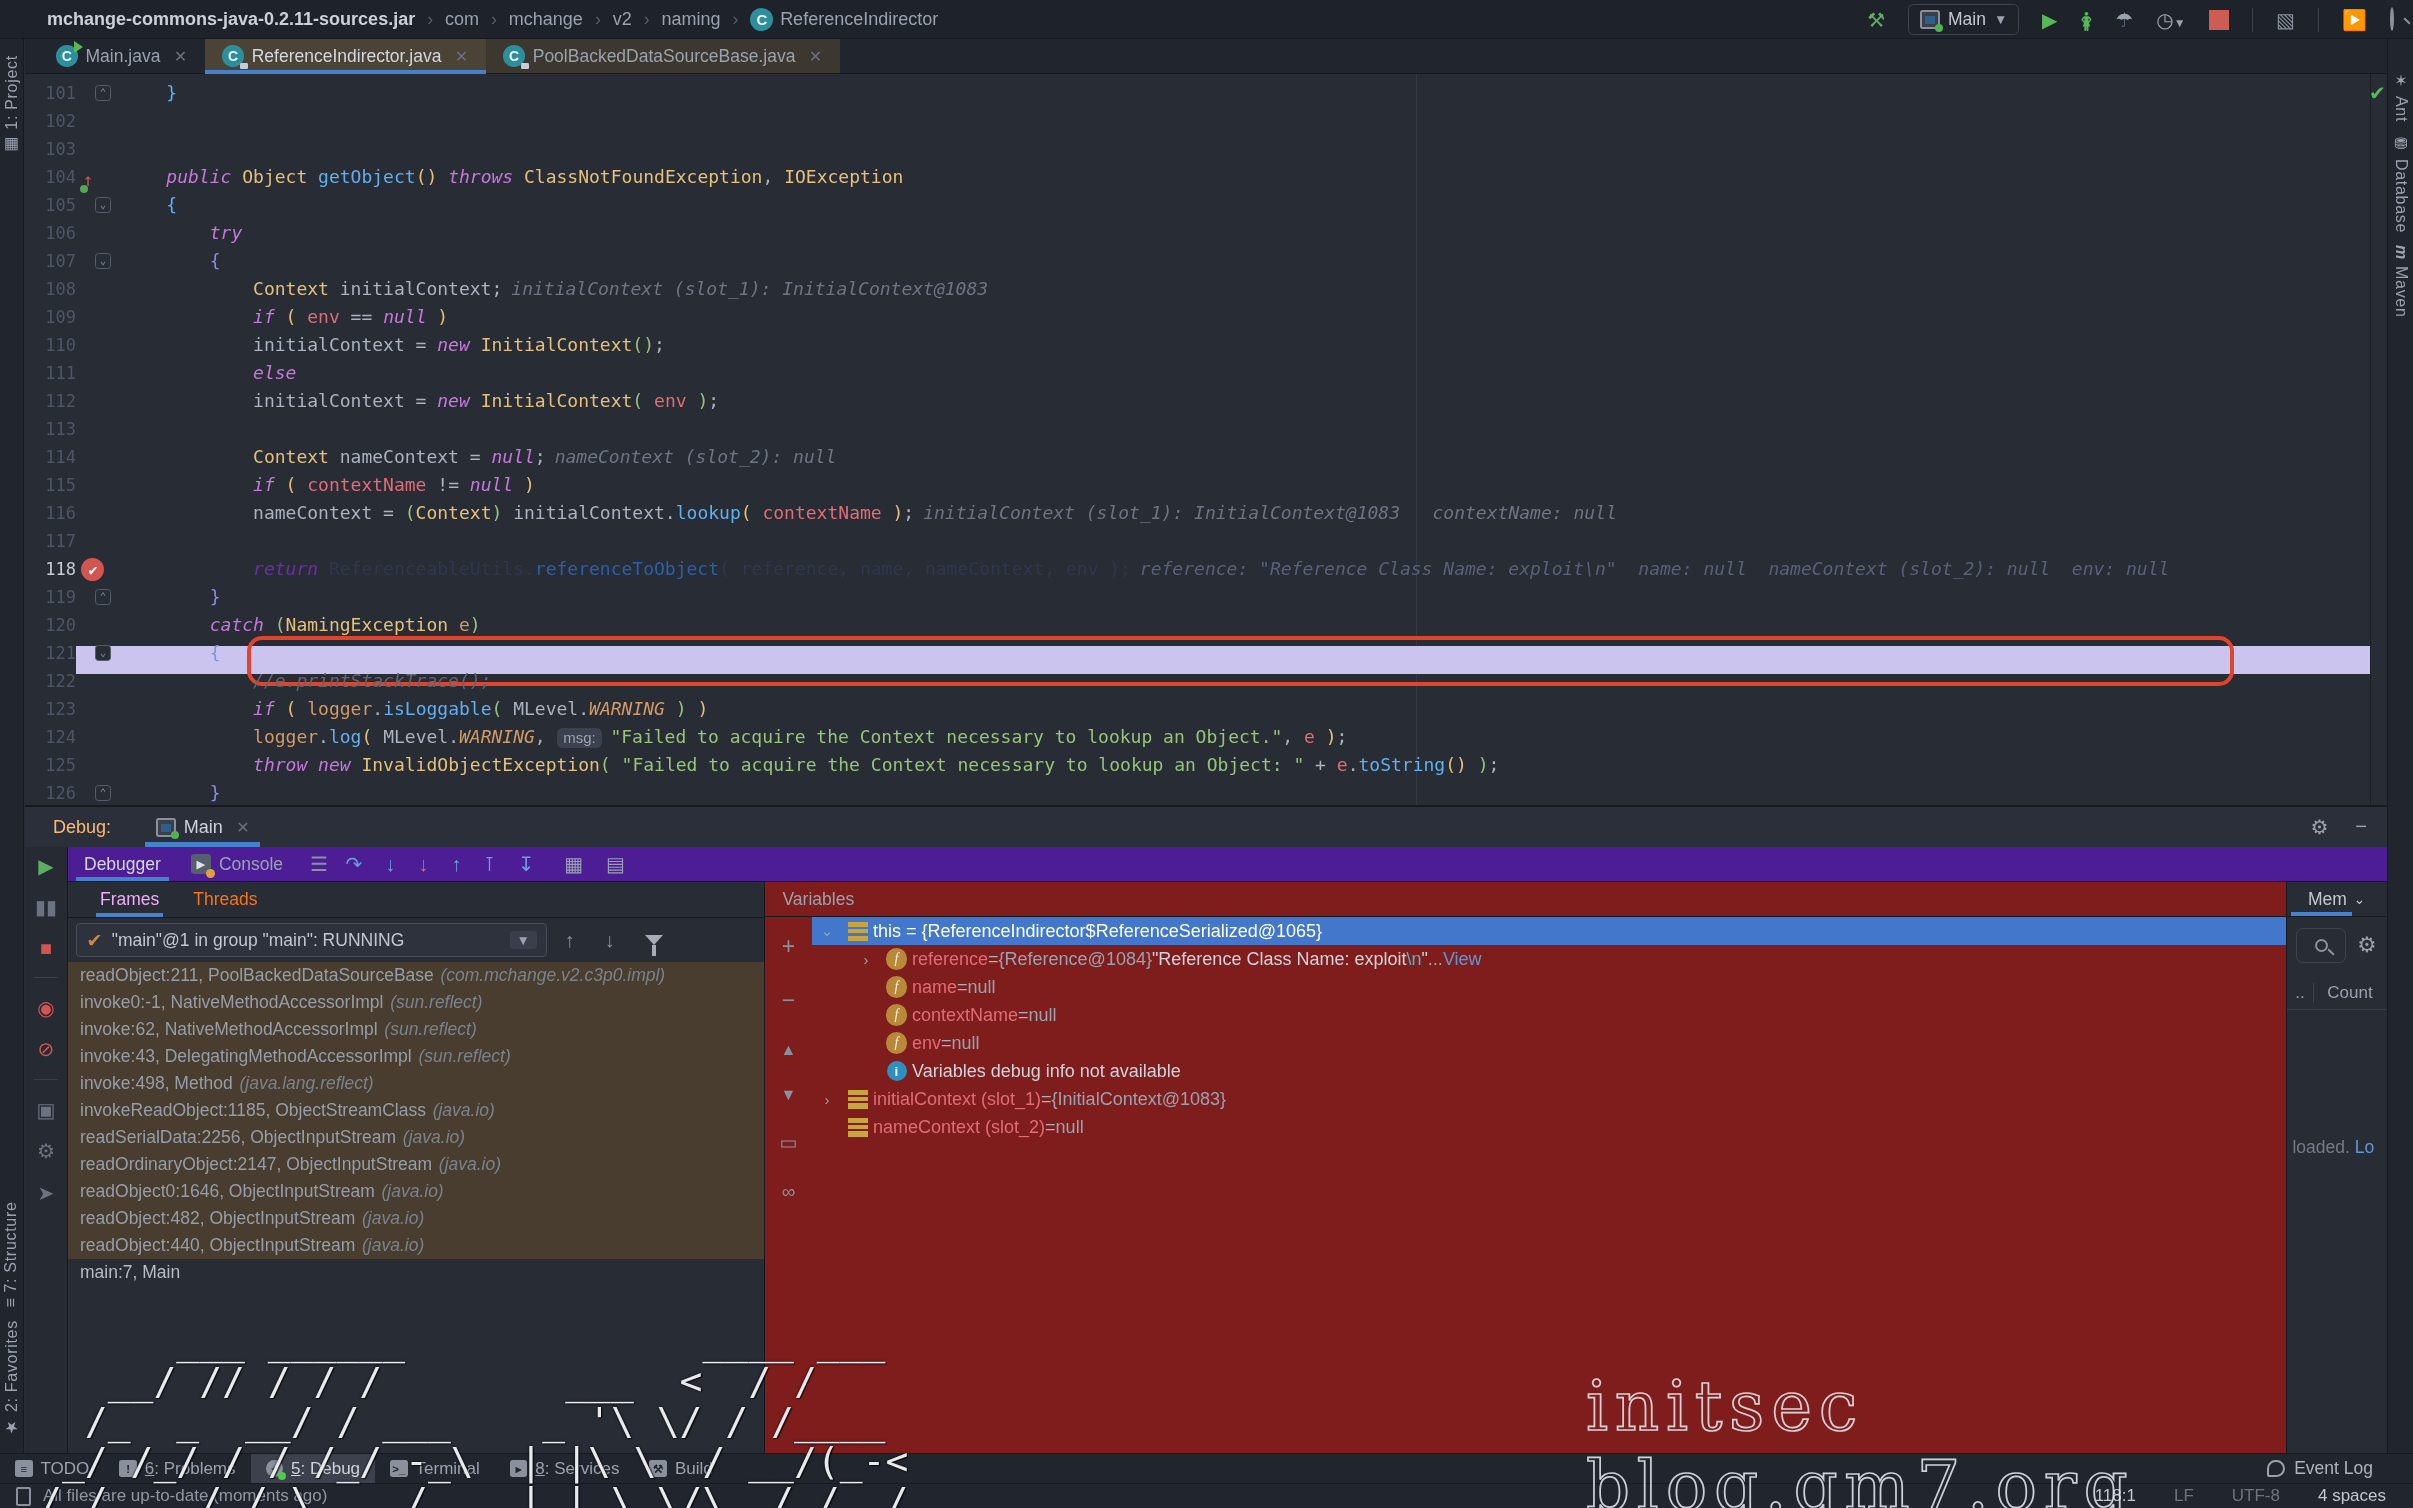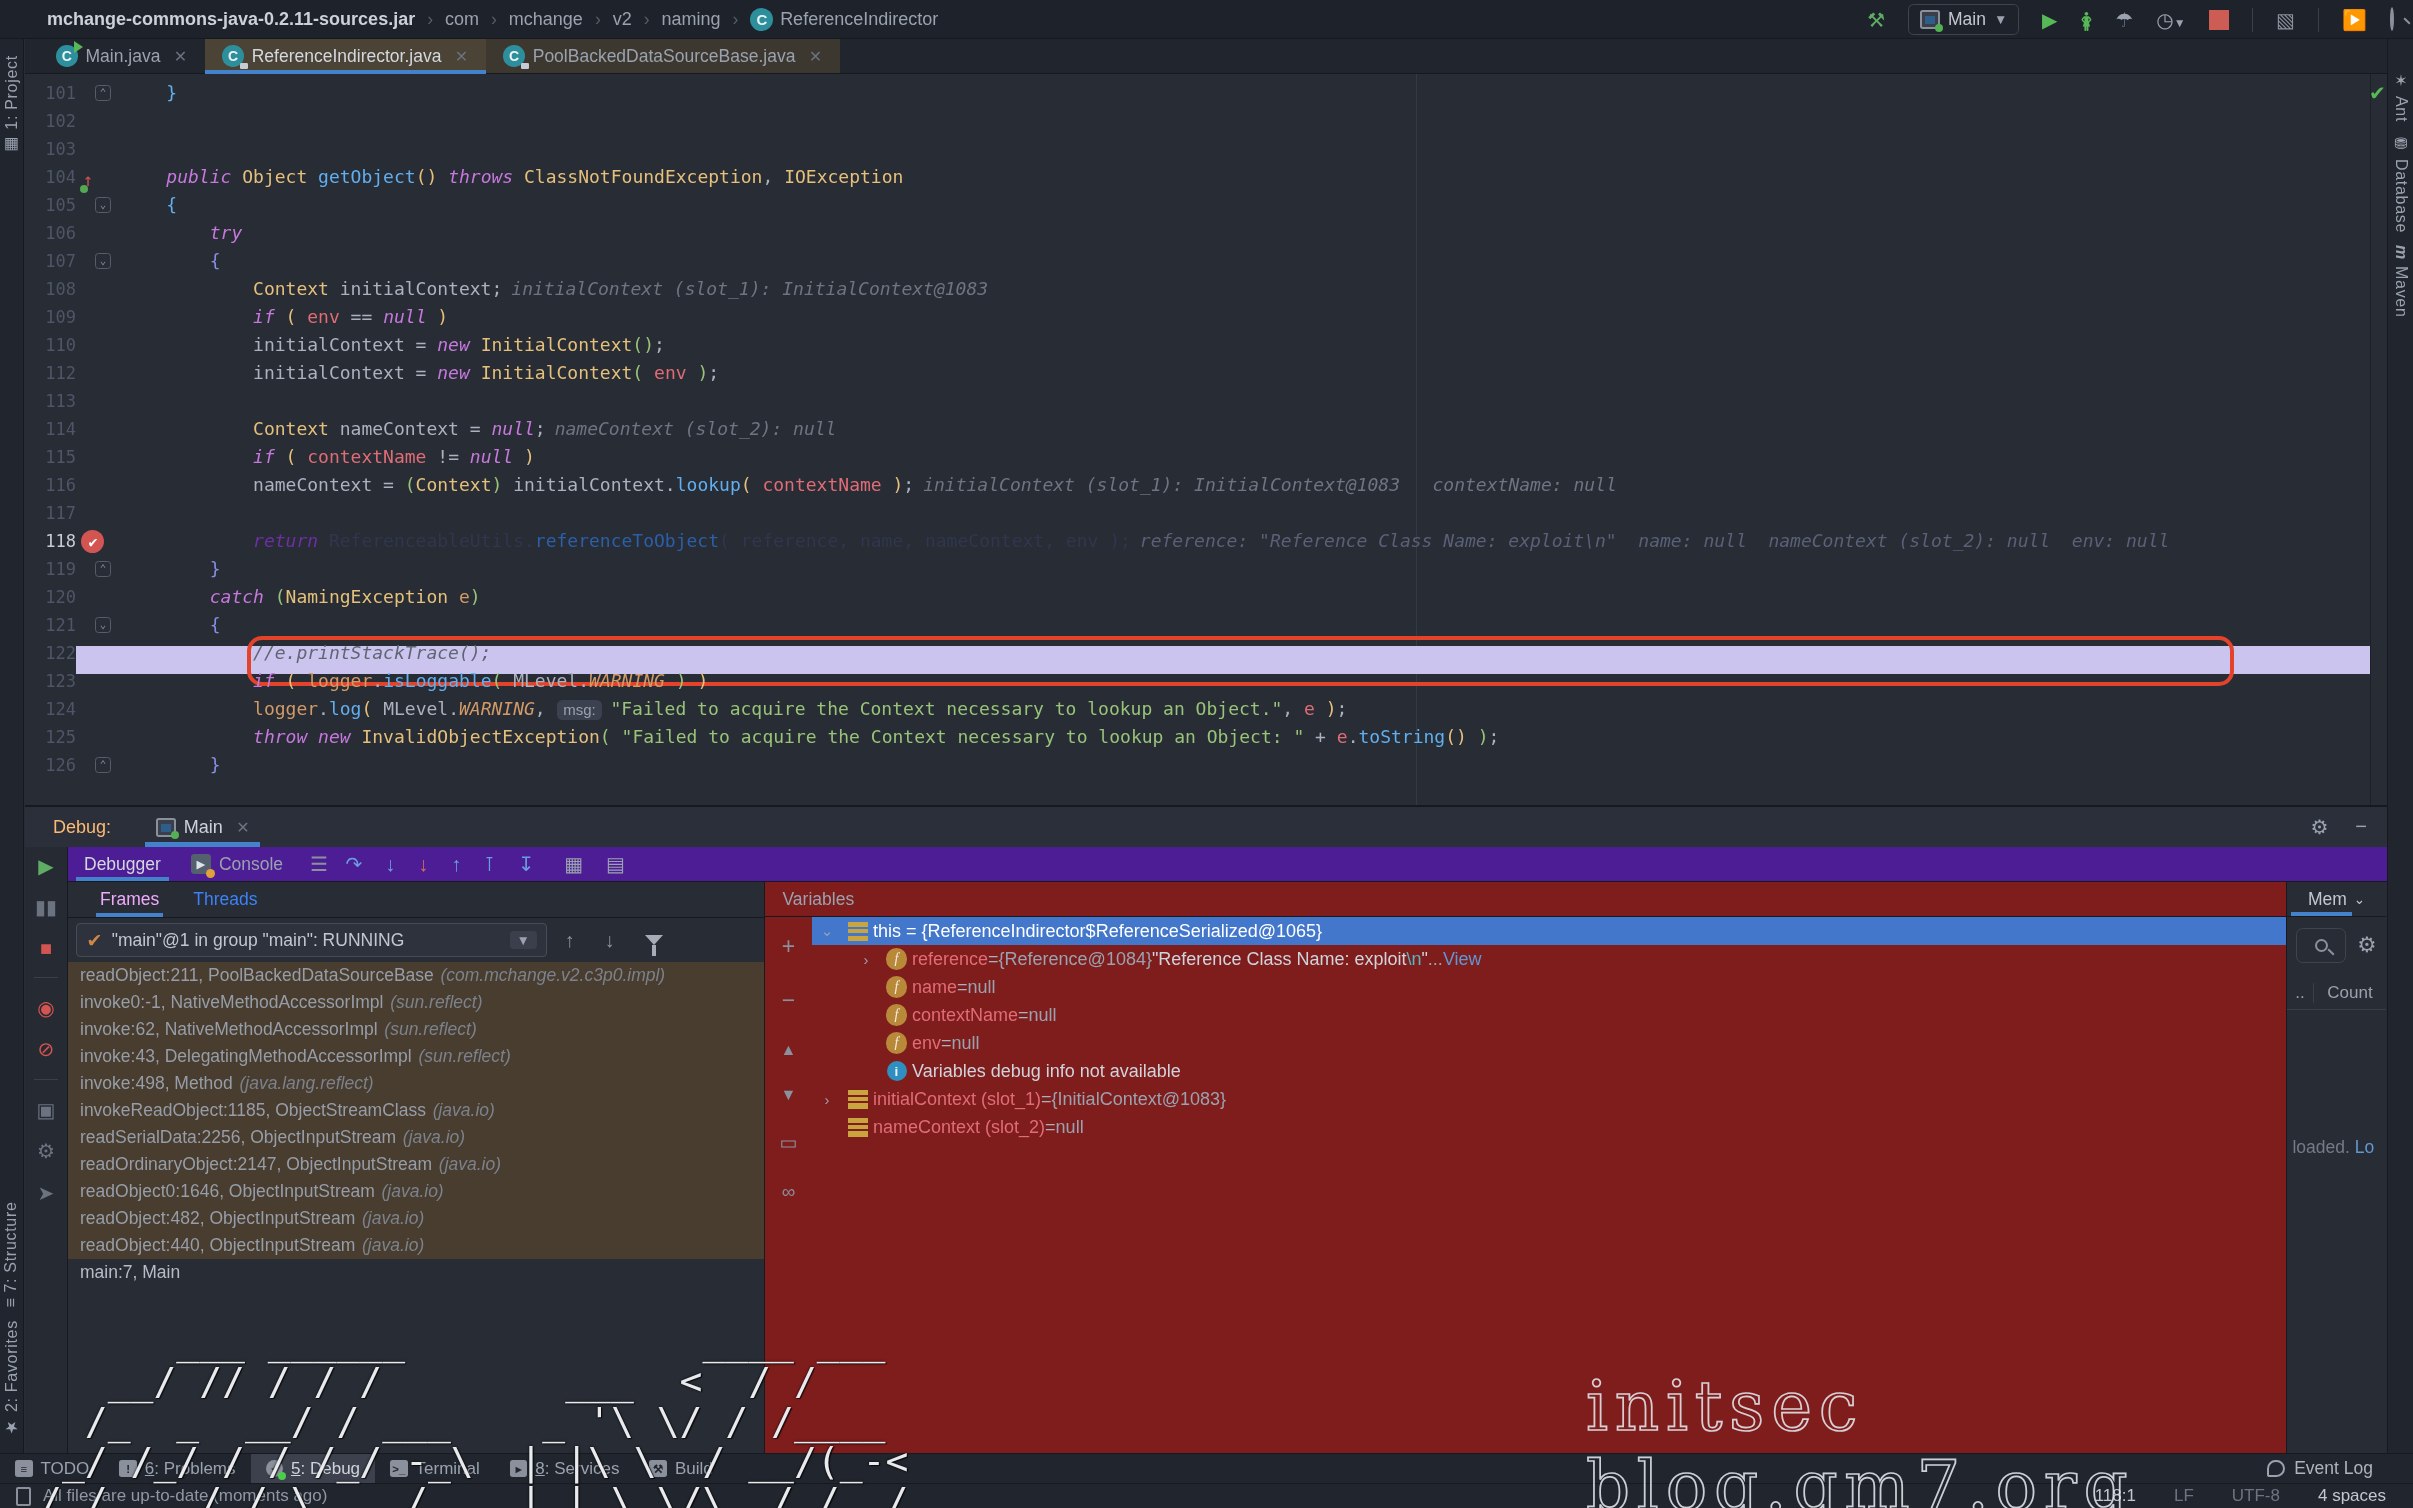--- a/index.html
+++ b/index.html
@@ -105,21 +105,21 @@
   .stepicons .red { color:#d26a5f; }
   .stepicons .gray { color:#9aa2af; }
   .dbg-left-strip { position:absolute; left:25px; top:847px; width:43px; height:606px; background:#262a33;
      border-right:1.3px solid #16191f; display:flex; flex-direction:column; align-items:center; gap:17.5px; padding-top:6.7px; font-size:20px;}
   .dbg-left-strip .g { color:#5fad65; } .dbg-left-strip .r { color:#d25551; } .dbg-left-strip .d { color:#6b7280; }
   .strip-sep { width:24px; height:1.3px; background:#3a3f4a; }
 
   
   .frames-panel { position:absolute; left:68px; top:882px; width:696px; height:571px; background:#282c35; }
   .ft-tabs { height:36px; display:flex; gap:34px; align-items:center; padding-left:32px; font-size:17.5px; border-bottom:1.3px solid #16191f;}
-  .ft-tab { position:relative; height:100%; display:flex; align-items:center; color:#3b82f6; }
+  .ft-tab { position:relative; height:100%; display:flex; align-items:center; color:#f97316; }
   .ft-tab.active { color:#f0abfc; }
   .ft-tab.active::after { content:""; position:absolute; left:-4px; right:-4px; bottom:0; height:4px; background:#4483cb; }
   .thread-row { height:44px; display:flex; align-items:center; padding:0 6.7px 0 8px; gap:17.5px; }
   .thread-combo { flex:0 0 471px; height:34px; background:#2e323c; border:1.3px solid #464c58; border-radius:4px;
      display:flex; align-items:center; padding:0 9.4px; font-size:17.5px; color:#c2c7cf; }
   .thread-combo .chk { color:#cf8745; margin-right:9.4px; font-size:19px; }
   .thread-combo .chev { margin-left:auto; background:#3a3f4b; border-radius:3.4px; padding:1.3px 6.7px; color:#9aa2af; font-size:13.5px;}
   .thr-icons { display:flex; gap:30px; color:#8a919c; font-size:20px; align-items:center;}
   .funnel { width:0; height:0; border-left:9.4px solid transparent; border-right:9.4px solid transparent; border-top:10.8px solid #a7adb8; position:relative;}
   .funnel::after { content:""; position:absolute; left:-2px; top:0px; width:4px; height:10.8px; background:#a7adb8; }
@@ -279,20 +279,21 @@
         <div class="cline"><span class="lnum">101</span><span class="gmark"><span class="fold">⌃</span></span><span class="codetxt"><span class="tok pl">    </span><span class="tok b1">}</span></span></div>
         <div class="cline"><span class="lnum">102</span><span class="gmark"></span><span class="codetxt"></span></div>
         <div class="cline"><span class="lnum">103</span><span class="gmark"></span><span class="codetxt"></span></div>
         <div class="cline"><span class="lnum">104</span><span class="gmark"><span class="mmark">↑<i></i></span></span><span class="codetxt"><span class="tok pl">    </span><span class="tok kw">public </span><span class="tok ty">Object </span><span class="tok fn">getObject</span><span class="tok ty">()</span><span class="tok kw"> throws </span><span class="tok ty">ClassNotFoundException</span><span class="tok pl">, </span><span class="tok ty">IOException</span></span></div>
         <div class="cline"><span class="lnum">105</span><span class="gmark"><span class="fold">⌄</span></span><span class="codetxt"><span class="tok pl">    </span><span class="tok b1">{</span></span></div>
         <div class="cline"><span class="lnum">106</span><span class="gmark"></span><span class="codetxt"><span class="tok pl">        </span><span class="tok kw">try</span></span></div>
         <div class="cline"><span class="lnum">107</span><span class="gmark"><span class="fold">⌄</span></span><span class="codetxt"><span class="tok pl">        </span><span class="tok b2">{</span></span></div>
         <div class="cline"><span class="lnum">108</span><span class="gmark"></span><span class="codetxt"><span class="tok pl">            </span><span class="tok ty">Context</span><span class="tok pl"> initialContext;</span><span class="hint">initialContext (slot_1): InitialContext@1083</span></span></div>
         <div class="cline"><span class="lnum">109</span><span class="gmark"></span><span class="codetxt"><span class="tok pl">            </span><span class="tok kw">if </span><span class="tok ty">( </span><span class="tok vr">env</span><span class="tok pl"> == </span><span class="tok kw">null</span><span class="tok ty"> )</span></span></div>
         <div class="cline"><span class="lnum">110</span><span class="gmark"></span><span class="codetxt"><span class="tok pl">            initialContext = </span><span class="tok kw">new </span><span class="tok ty">InitialContext</span><span class="tok gr">()</span><span class="tok pl">;</span></span></div>
+        <div class="cline"><span class="lnum">111</span><span class="gmark"></span><span class="codetxt"><span class="tok pl">            </span><span class="tok kw">else</span></span></div>
         <div class="cline"><span class="lnum">112</span><span class="gmark"></span><span class="codetxt"><span class="tok pl">            initialContext = </span><span class="tok kw">new </span><span class="tok ty">InitialContext</span><span class="tok gr">( </span><span class="tok vr">env</span><span class="tok gr"> )</span><span class="tok pl">;</span></span></div>
         <div class="cline"><span class="lnum">113</span><span class="gmark"></span><span class="codetxt"></span></div>
         <div class="cline"><span class="lnum">114</span><span class="gmark"></span><span class="codetxt"><span class="tok pl">            </span><span class="tok ty">Context</span><span class="tok pl"> nameContext = </span><span class="tok kw">null</span><span class="tok pl">;</span><span class="hint">nameContext (slot_2): null</span></span></div>
         <div class="cline"><span class="lnum">115</span><span class="gmark"></span><span class="codetxt"><span class="tok pl">            </span><span class="tok kw">if </span><span class="tok ty">( </span><span class="tok vr">contextName</span><span class="tok pl"> != </span><span class="tok kw">null</span><span class="tok ty"> )</span></span></div>
         <div class="cline"><span class="lnum">116</span><span class="gmark"></span><span class="codetxt"><span class="tok pl">            nameContext = </span><span class="tok gr">(</span><span class="tok ty">Context</span><span class="tok gr">) </span><span class="tok pl">initialContext.</span><span class="tok fn">lookup</span><span class="tok ty">( </span><span class="tok vr">contextName</span><span class="tok ty"> )</span><span class="tok pl">;</span><span class="hint">initialContext (slot_1): InitialContext@1083   contextName: null</span></span></div>
         <div class="cline"><span class="lnum">117</span><span class="gmark"></span><span class="codetxt"></span></div>
         <div class="cline exec"><span class="lnum" style="color: rgb(200, 205, 213);">118</span><span class="gmark"><span class="bpmark">✔</span></span><span class="codetxt"><span class="tok pl">            </span><span class="tok kw">return </span><span class="tok pl">ReferenceableUtils.</span><span class="tok fn">referenceToObject</span><span class="tok pl">( reference, name, nameContext, env );</span><span class="hint">reference: "Reference Class Name: exploit\n"  name: null  nameContext (slot_2): null  env: null</span></span></div>
         <div class="cline"><span class="lnum">119</span><span class="gmark"><span class="fold">⌃</span></span><span class="codetxt"><span class="tok pl">        </span><span class="tok b2">}</span></span></div>
         <div class="cline"><span class="lnum">120</span><span class="gmark"></span><span class="codetxt"><span class="tok pl">        </span><span class="tok kw">catch </span><span class="tok gr">(</span><span class="tok ty">NamingException </span><span class="tok or">e</span><span class="tok gr">)</span></span></div>
         <div class="cline"><span class="lnum">121</span><span class="gmark"><span class="fold">⌄</span></span><span class="codetxt"><span class="tok pl">        </span><span class="tok b2">{</span></span></div>

